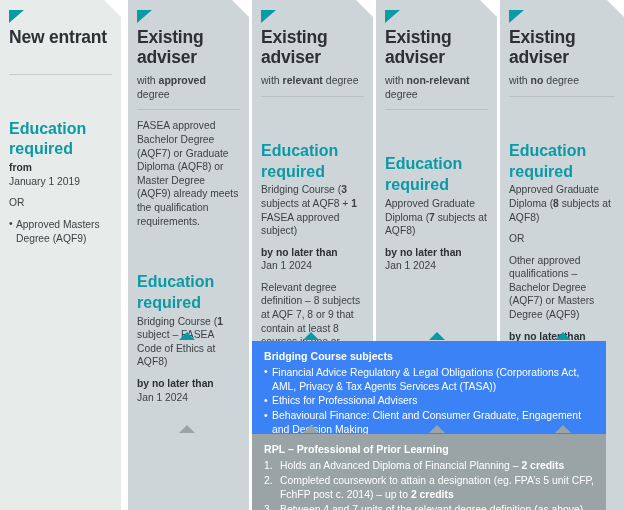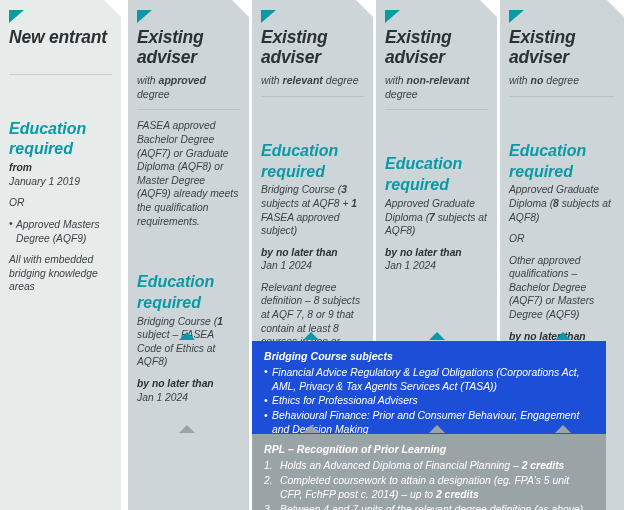--- a/index.html
+++ b/index.html
@@ -8,21 +8,20 @@
     height: 510px;
     background: #ffffff;
     font-family: "Liberation Sans", sans-serif;
     color: #3c4245;
     overflow: hidden;
   }
   #root {
     position: relative;
     width: 624px;
     height: 416px;
-    font-style: italic;
   }
 
   
   .col {
     position: absolute;
     top: 0;
     background: #ced5d8;
     padding: 10px 9px 8px 9px;
     overflow: hidden;
   }
@@ -121,21 +120,21 @@
   }
   .arrow.teal  { border-bottom: 8px solid #0a9aa6; }
   .arrow.grey  { border-bottom: 8px solid #9aa3a6; }
 
   
   .panel {
     position: absolute;
     color: #ffffff;
     padding: 9px 12px 10px 12px;
   }
-  .panel.teal { background: #1d4ed8; }
+  .panel.teal { background: #3b82f6; }
   .panel.grey { background: #9aa3a6; }
 
   .panel-title {
     font-size: 10.6px;
     font-weight: bold;
     line-height: 1.3;
     margin-bottom: 2px;
   }
   .panel ul { list-style: none; }
   .panel ul li {
@@ -179,21 +178,20 @@
         <div class="flag"></div>
         <div class="col-title">New entrant</div>
         <div class="rule"></div>
         <div class="edu-head">Education required</div>
         <p class="lbl">from</p>
         <p class="body">January 1 2019</p>
         <p class="body">OR</p>
         <ul class="bullets">
           <li>Approved Masters Degree (AQF9)</li>
         </ul>
-        <p class="body">All with embedded bridging knowledge areas</p>
       </div>
       <div class="col" style="left: 128px; width: 121px; height: 510px;">
         <div class="corner-cut"></div>
         <div class="flag"></div>
         <div class="col-title">Existing adviser</div>
         <div class="col-sub">with <b>approved</b> degree</div>
         <div class="rule"></div>
         <p class="body">FASEA approved Bachelor Degree (AQF7) or Graduate Diploma (AQF8) or Master Degree (AQF9) already meets the qualification requirements.</p>
         <div class="edu-head">Education required</div>
         <p class="body">Bridging Course (<b>1</b> subject – FASEA Code of Ethics at AQF8)</p>
@@ -241,31 +239,31 @@
   <div class="arrow teal" style="left:179px; top:332px;"></div>
   <div class="arrow teal" style="left:303px; top:332px;"></div>
   <div class="arrow teal" style="left:429px; top:332px;"></div>
   <div class="arrow teal" style="left:555px; top:332px;"></div>
 
   <div class="panel teal" style="left:252px; top:341px; width:354px;">
     <div class="panel-title">Bridging Course subjects</div>
     <ul id="bridging-list">
         <li>Financial Advice Regulatory &amp; Legal Obligations (Corporations Act, AML, Privacy &amp; Tax Agents Services Act (TASA))</li>
         <li>Ethics for Professional Advisers</li>
-        <li>Behavioural Finance: Prior and Consumer Behaviour, Engagement and Decision Making</li>
+        <li>Behavioural Finance: Client and Consumer Graduate, Engagement and Decision Making</li>
       </ul>
   </div>
 
   <div class="arrow grey" style="left:179px; top:425px;"></div>
   <div class="arrow grey" style="left:303px; top:425px;"></div>
   <div class="arrow grey" style="left:429px; top:425px;"></div>
   <div class="arrow grey" style="left:555px; top:425px;"></div>
 
   <div class="panel grey" style="left:252px; top:434px; width:354px;">
-    <div class="panel-title">RPL – Recognition of Prior Learning</div>
+    <div class="panel-title">RPL – Professional of Prior Learning</div>
     <ol id="rpl-list">
         <li>Holds an Advanced Diploma of Financial Planning – <b>2 credits</b></li>
         <li>Completed coursework to attain a designation (eg. FPA’s 5 unit CFP, FchFP post c. 2014) – up to <b>2 credits</b></li>
         <li>Between 4 and 7 units of the relevant degree definition (as above) – </li>
       </ol>
   </div>
 
 </div>
 
 </body></html>

